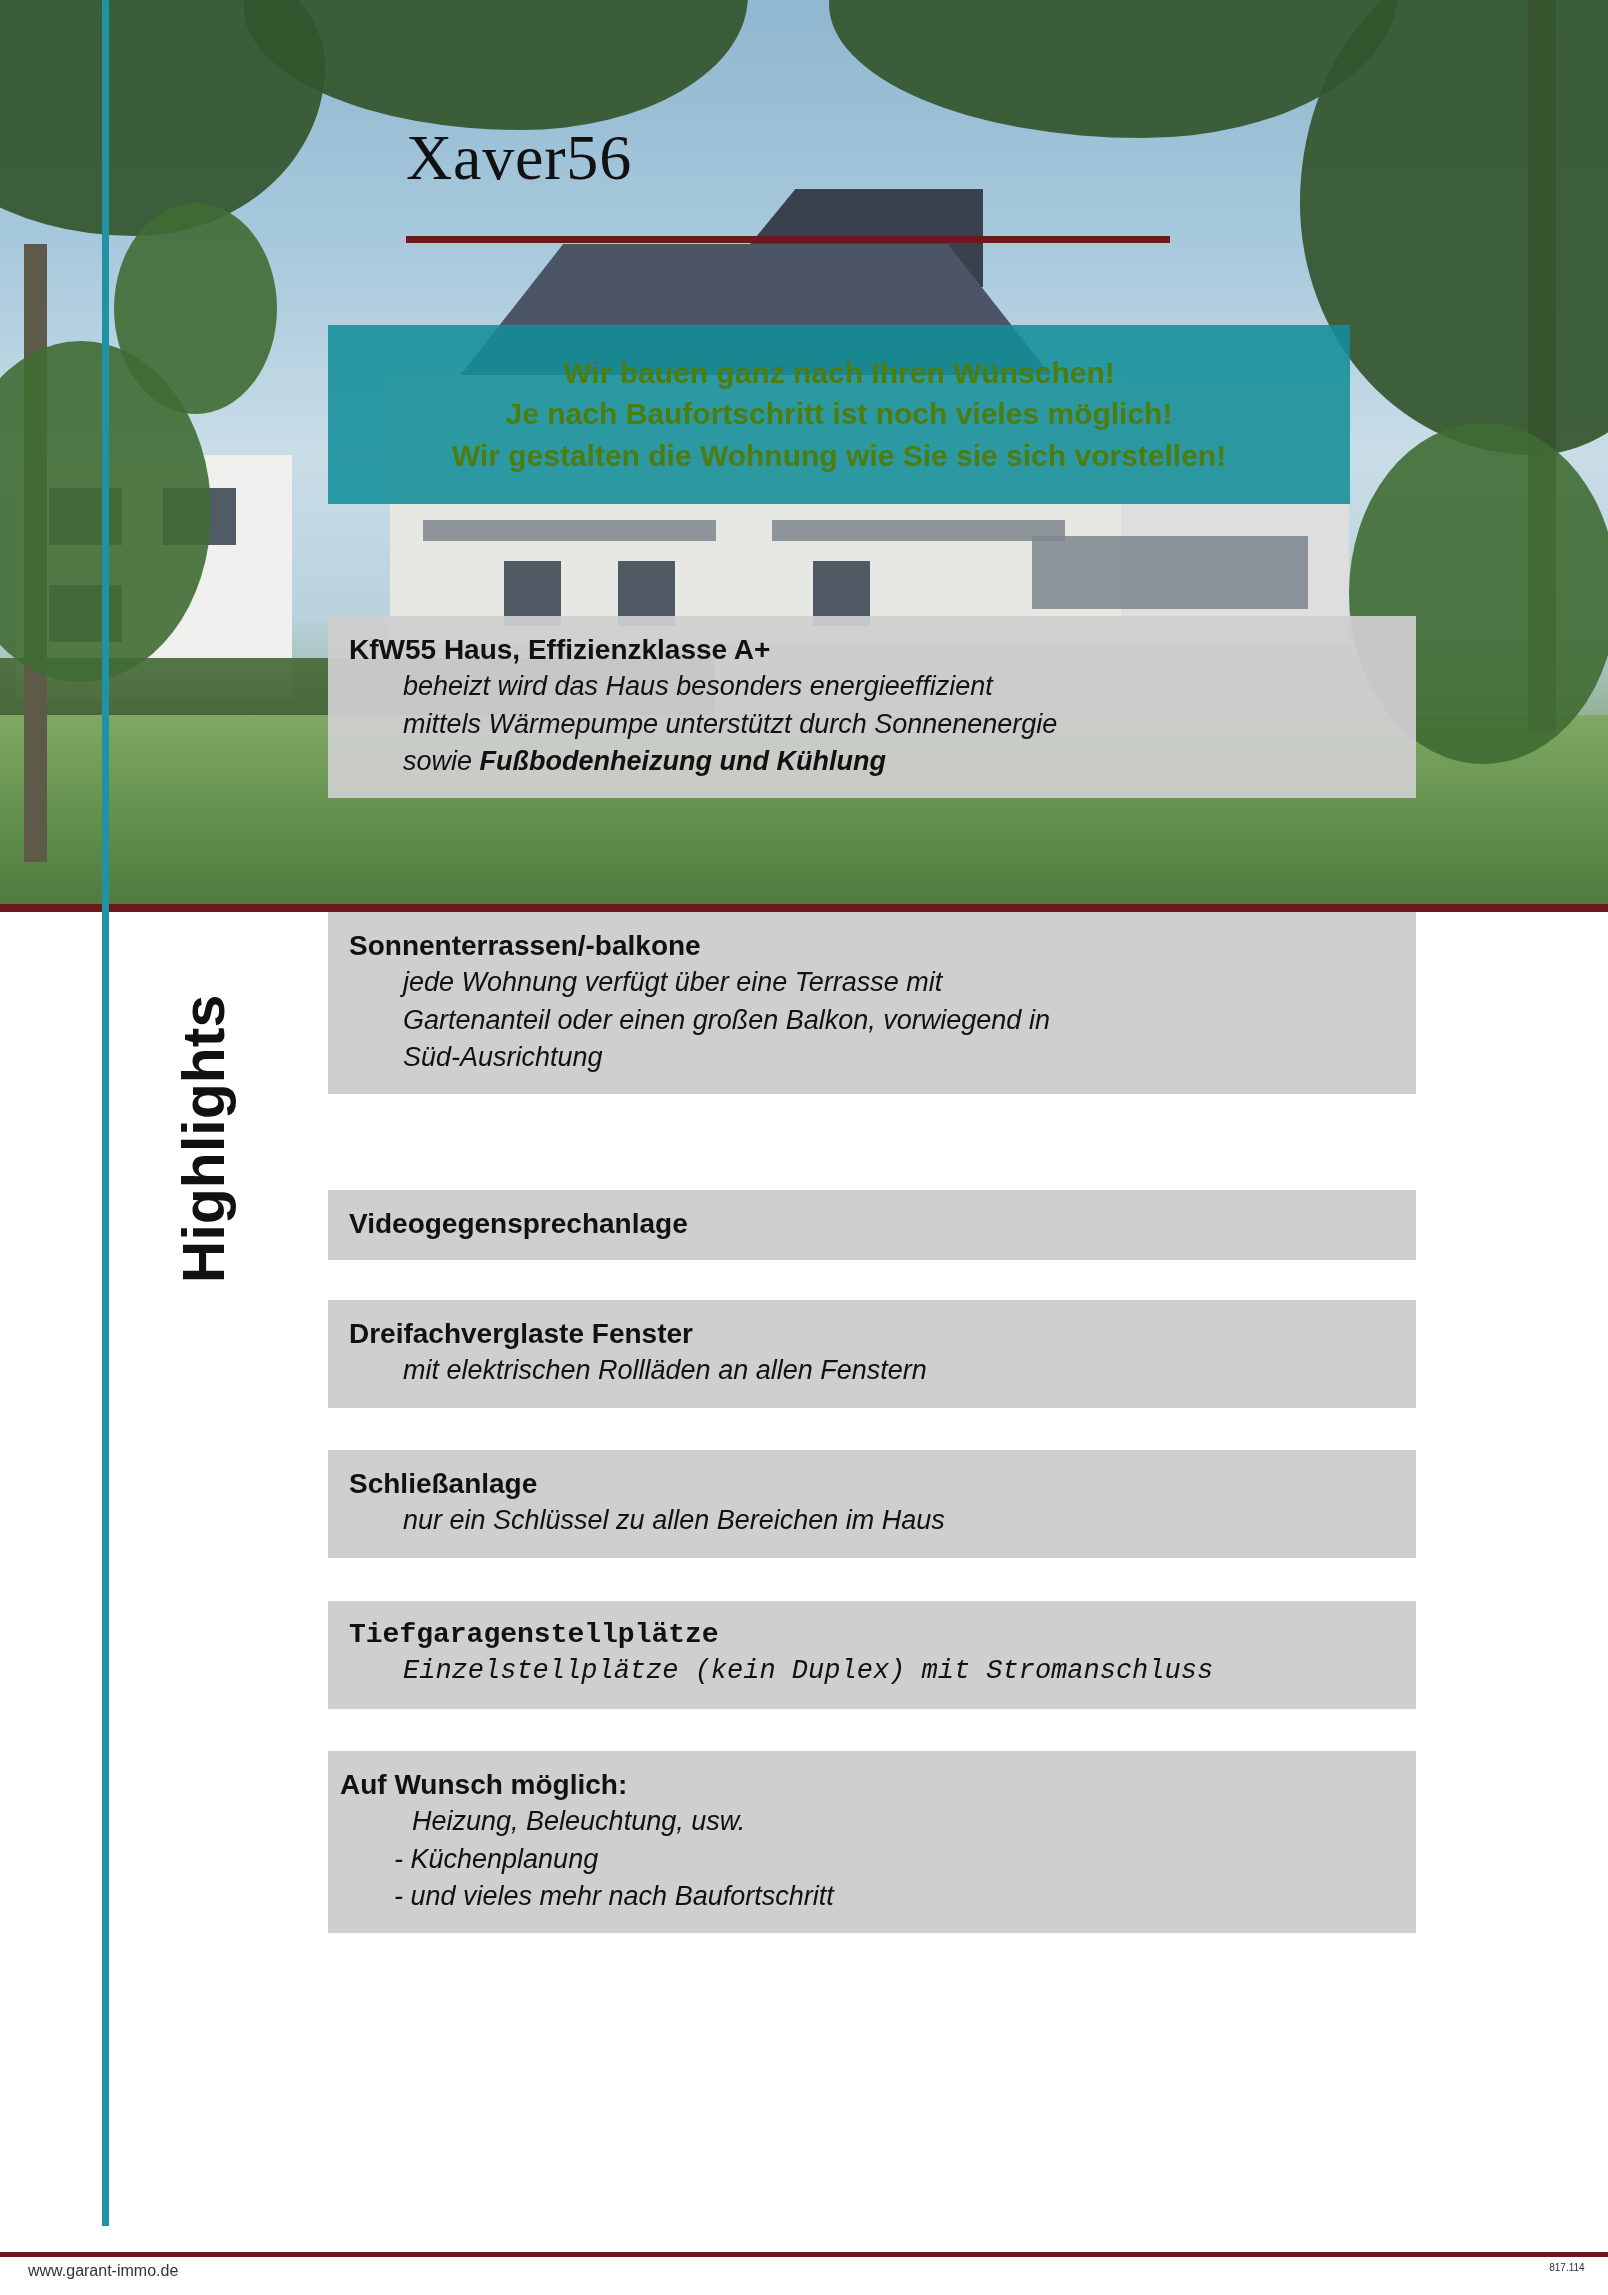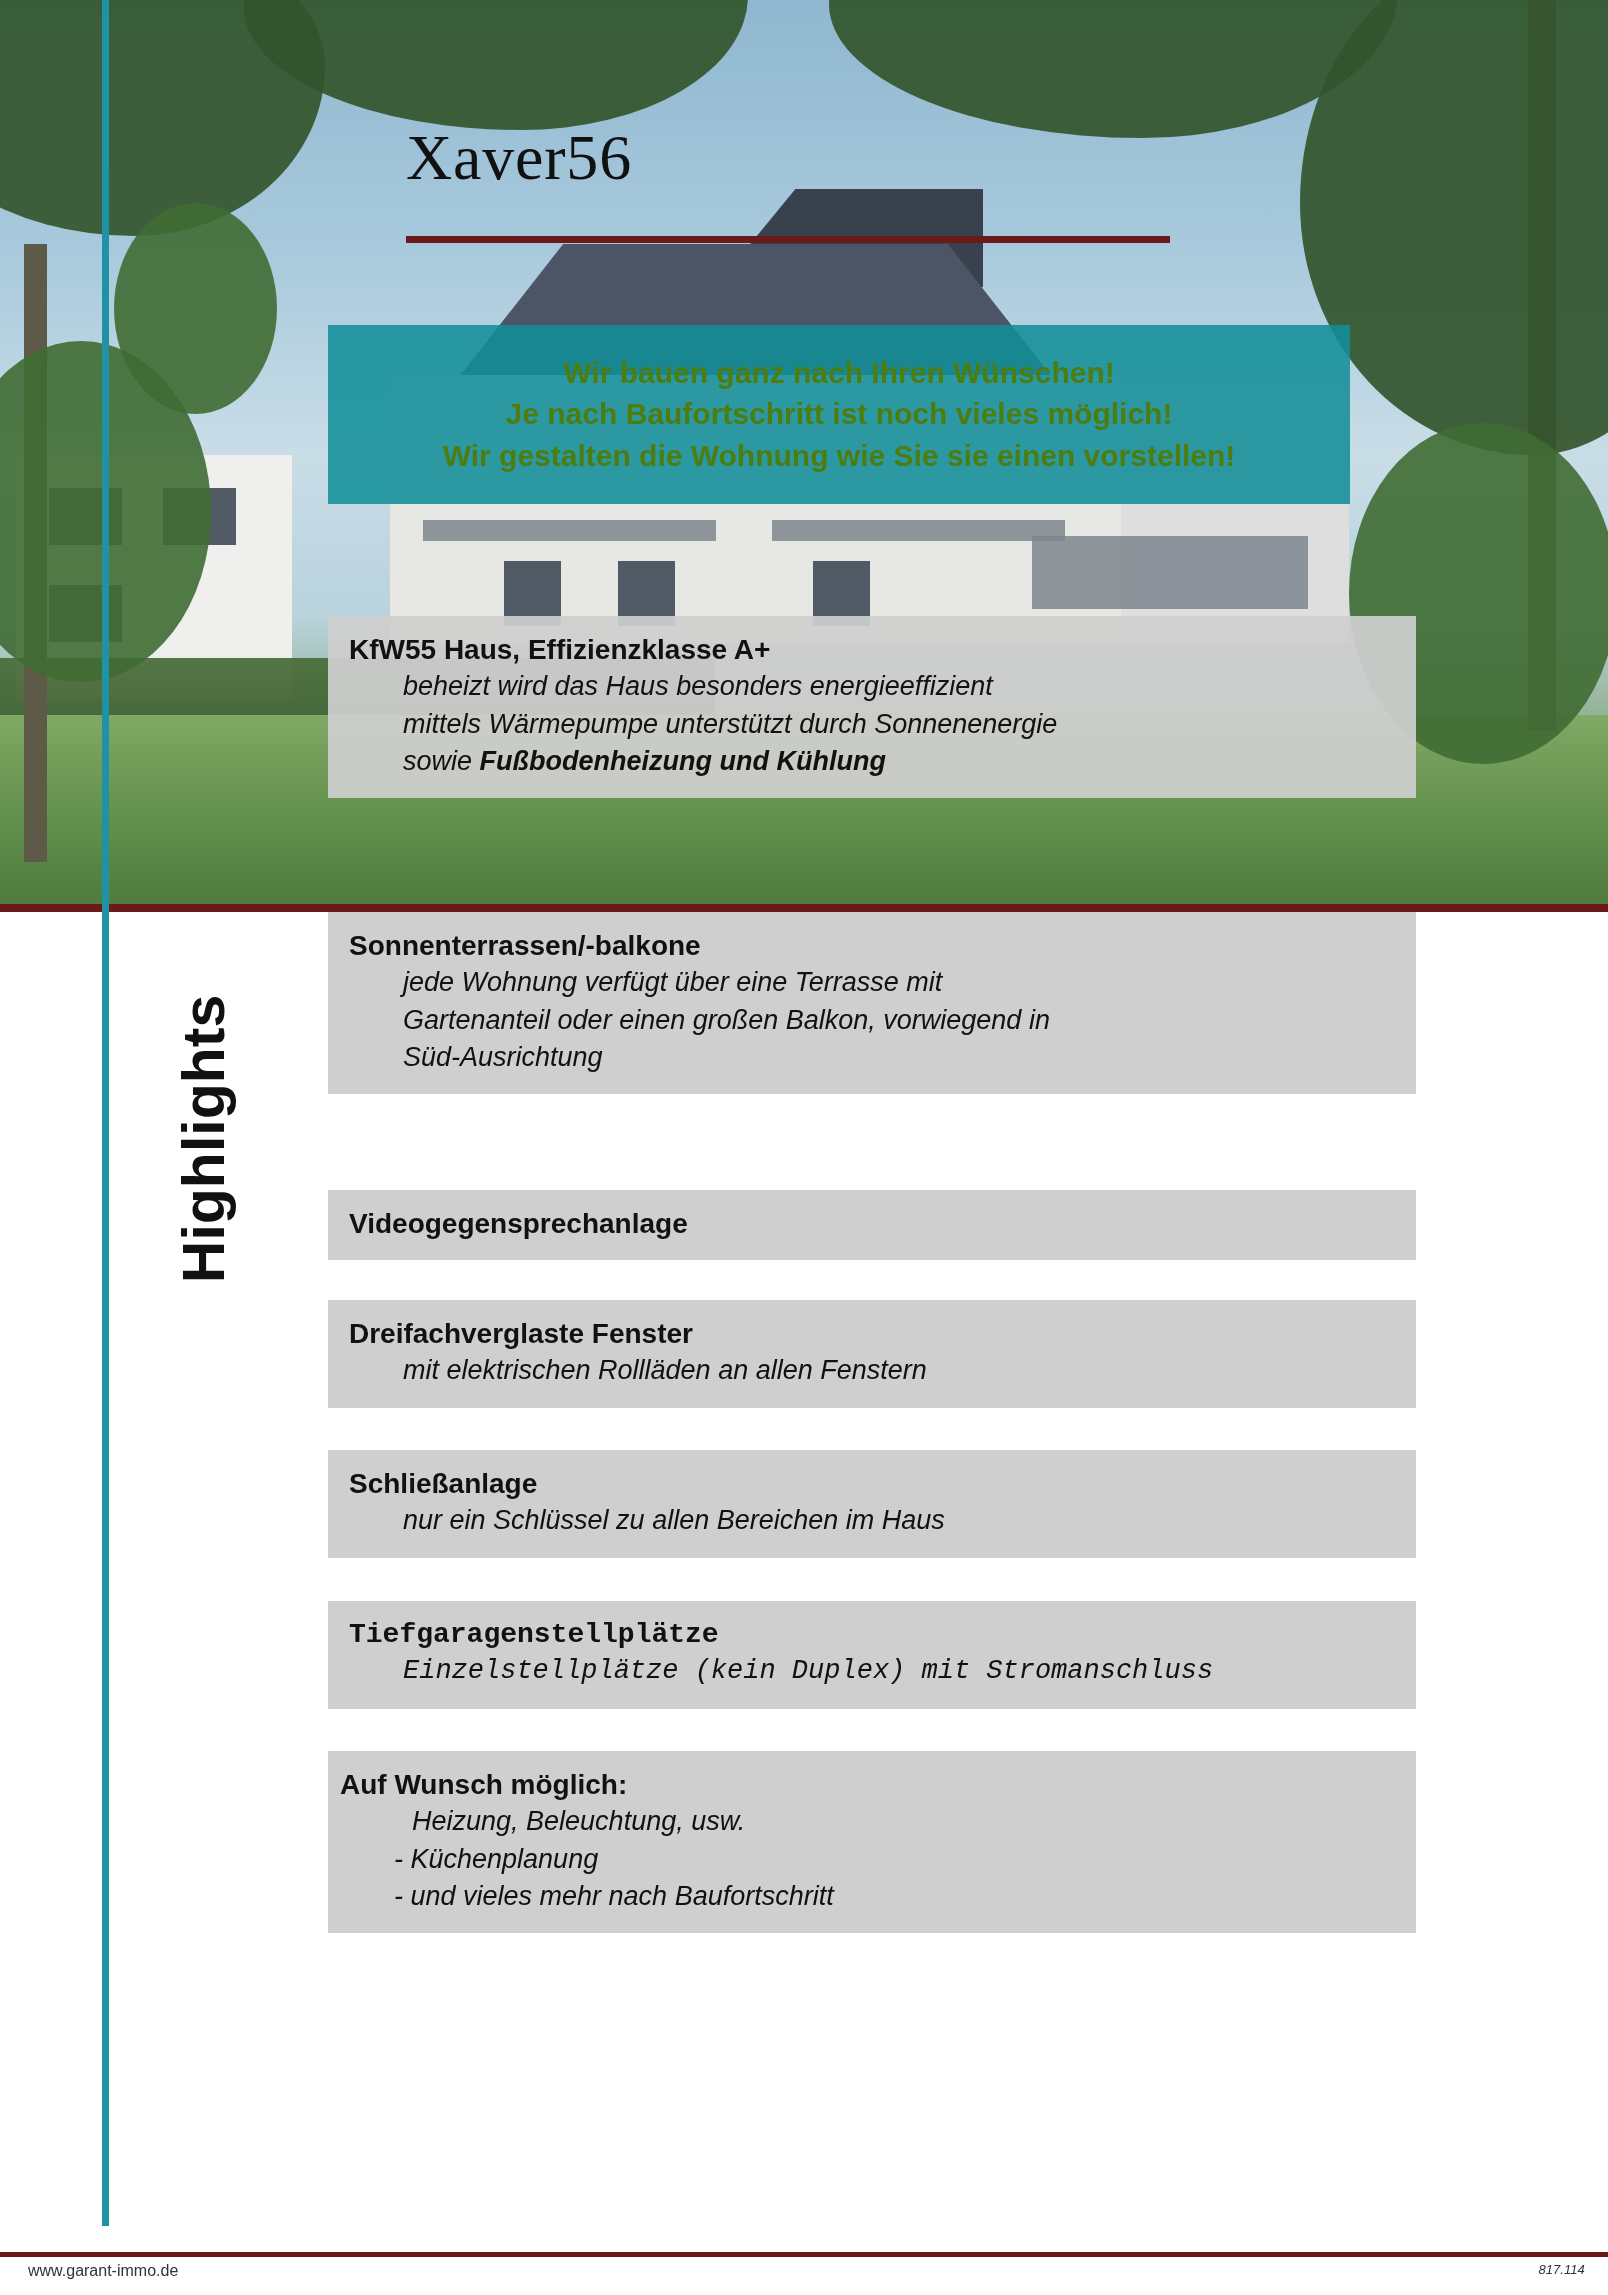--- a/index.html
+++ b/index.html
@@ -213,23 +213,22 @@
   }
   .footer-left {
     position: absolute;
     left: 28px; top: 2262px;
     font-size: 16px;
     color: #333333;
   }
   .footer-right {
     position: absolute;
     right: 24.4px; top: 2262px;
-    font-size: 13px;
+    font-size: 10px;
     color: #333333;
-    font-style: italic;
   }
 </style>
 </head>
 <body>
 
 <div class="page">
 
   <div class="hero">
     <div class="sky"></div>
 
@@ -267,21 +266,21 @@
   <div class="teal-line"></div>
 
   <div class="title-wrap">
     <div class="title">Xaver56</div>
   </div>
   <div class="title-rule" style="left:406px;"></div>
 
   <div class="teal-box">
     <p>Wir bauen ganz nach Ihren Wünschen!</p>
     <p>Je nach Baufortschritt ist noch vieles möglich!</p>
-    <p>Wir gestalten die Wohnung wie Sie sie einen vorstellen!</p>
+    <p>Wir gestalten die Wohnung wie Sie sie sich vorstellen!</p>
   </div>
 
   <div class="grey-box overlay" style="top:616px;">
     <div class="gb-title">KfW55 Haus, Effizienzklasse A+</div>
     <div class="gb-line">beheizt wird das Haus besonders energieeffizient</div>
     <div class="gb-line">mittels Wärmepumpe unterstützt durch Sonnenenergie</div>
     <div class="gb-line">sowie <b>Fußbodenheizung und Kühlung</b></div>
   </div>
 
   <div class="grey-box" style="top:912px;">

